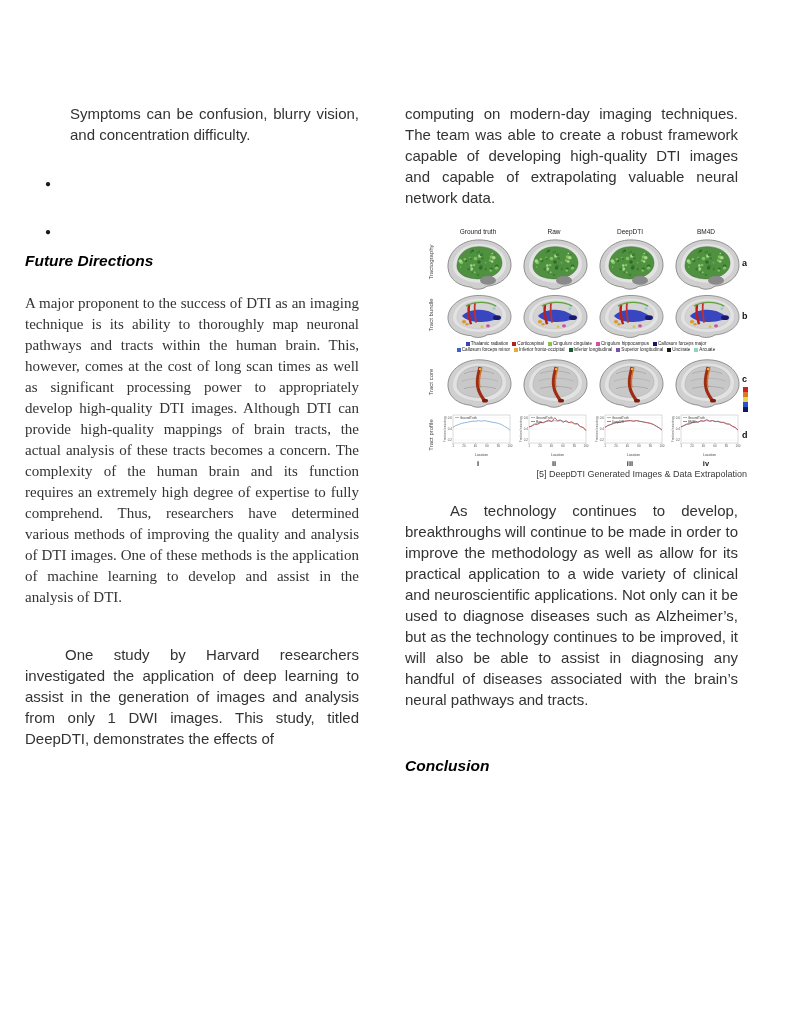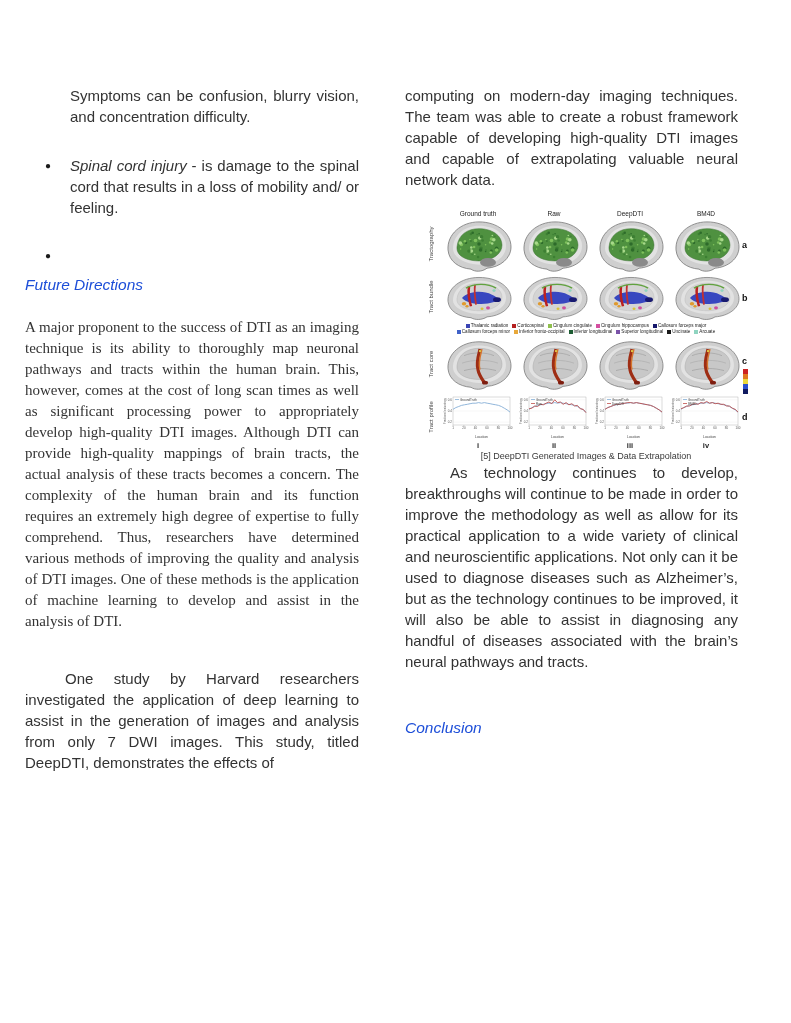--- a/index.html
+++ b/index.html
@@ -1,31 +1,31 @@
 <!DOCTYPE html>
 <html><head>
 <meta charset="utf-8">
 <style>
   html,body{margin:0;padding:0;background:#fff;}
   .page{position:relative;width:791px;height:1023px;background:#fff;overflow:hidden;
         font-family:"Liberation Sans","DejaVu Sans",sans-serif;color:#333;font-size:15px;line-height:21px;}
-  .col{position:absolute;top:85px;}
+  .col{position:absolute;top:103px;}
   .col-left{left:25px;width:334px;}
   .col-right{left:405px;width:333px;}
   p{margin:0;text-align:justify;}
   .indent-block{margin-left:45px;}
   ul.bullets{list-style:none;margin:28px 0 0 0;padding:0;}
   ul.bullets li{display:flex;margin-bottom:27px;}
   ul.bullets li:last-child{margin-bottom:0;}
   .marker{flex:none;width:25px;margin-left:20px;font-size:10px;line-height:21px;color:#1a1a1a;}
   ul.bullets p{flex:1;}
-  h3{margin:8px 0 0 0;font-size:15.5px;line-height:21px;font-style:italic;font-weight:normal;color:#1d4ed8;}
+  h3{margin:8px 0 0 0;font-size:15.5px;line-height:21px;font-style:italic;font-weight:bold;color:#000000;}
   .para-main{margin-top:22px;font-family:Liberation Serif, serif;}
   .para-indent{margin-top:36px;text-indent:40px;}
-  .rc-para2{text-indent:45px;}
+  .rc-para2{margin-top:20px;text-indent:45px;}
   h3.conclusion{margin-top:45px;}
   .conclusion-body{margin-top:24px;margin-left:25px;}
   
   figure.dti-figure{position:relative;width:322px;height:252px;margin:20px 0 0 20px;padding:0;}
   .fig-headers{position:absolute;top:0;left:17px;width:300px;display:flex;gap:4px;}
   .fig-headers div{width:72px;text-align:center;font-size:6.5px;line-height:8px;color:#222;}
   .brain-row{position:absolute;left:17px;display:flex;gap:4px;}
   .row-a{top:9px;}  .row-b{top:65px;}  .row-c{top:129px;}
   .brain-cell{width:72px;}
   .brain-cell svg{display:block;}
@@ -37,41 +37,40 @@
   .leg-item{display:flex;align-items:center;}
   .leg-sq{display:inline-block;width:4px;height:4px;margin-right:1px;flex:none;}
   .profile-row{position:absolute;top:184px;left:17px;width:300px;display:flex;gap:4px;}
   .profile-row svg{width:72px;height:46px;display:block;}
   .numerals{position:absolute;top:231px;left:17px;width:300px;display:flex;gap:4px;}
   .numerals span{width:72px;text-align:center;font-size:7.5px;font-weight:bold;color:#222;line-height:9px;}
   .fig-letter{position:absolute;left:317px;font-size:9px;font-weight:bold;color:#111;line-height:10px;}
   .la{top:30px;} .lb{top:83px;} .lc{top:146px;} .ld{top:202px;}
   .colorbar{position:absolute;left:318px;top:159px;}
   .colorbar div{width:5px;height:5px;}
-  .fig-caption{position:absolute;top:241px;left:0;width:322px;font-size:9px;line-height:11px;color:#3a3a3a;text-align:center;}
+  .fig-caption{position:absolute;top:241px;left:0;width:322px;font-size:9px;line-height:11px;color:#3a3a3a;text-align:right;}
 </style>
 </head>
 <body>
 
 <div class="page">
 
   <div class="col col-left">
     <p class="indent-block">Symptoms can be confusion, blurry vision, and concentration difficulty.</p>
     <ul class="bullets">
       <li>
         <span class="marker">●</span>
-        <p><em>Spinal cord injury</em><span> - is damage to the spinal cord that results in a loss of mobility and/ or feeling.</span></p>
       </li>
       <li>
         <span class="marker">●</span>
       </li>
     </ul>
     <h3>Future Directions</h3>
     <p class="para-main">A major proponent to the success of DTI as an imaging technique is its ability to thoroughly map neuronal pathways and tracts within the human brain. This, however, comes at the cost of long scan times as well as significant processing power to appropriately develop high-quality DTI images. Although DTI can provide high-quality mappings of brain tracts, the actual analysis of these tracts becomes a concern. The complexity of the human brain and its function requires an extremely high degree of expertise to fully comprehend. Thus, researchers have determined various methods of improving the quality and analysis of DTI images. One of these methods is the application of machine learning to develop and assist in the analysis of DTI.</p>
-    <p class="para-indent">One study by Harvard researchers investigated the application of deep learning to assist in the generation of images and analysis from only 7 DWI images. This study, titled DeepDTI, demonstrates the effects of</p>
+    <p class="para-indent">One study by Harvard researchers investigated the application of deep learning to assist in the generation of images and analysis from only 1 DWI images. This study, titled DeepDTI, demonstrates the effects of</p>
   </div>
 
   <div class="col col-right">
     <p>computing on modern-day imaging techniques. The team was able to create a robust framework capable of developing high-quality DTI images and capable of extrapolating valuable neural network data.</p>
 
     <figure class="dti-figure">
       <div class="fig-headers">
           <div>Ground truth</div>
           <div>Raw</div>
           <div>DeepDTI</div>

